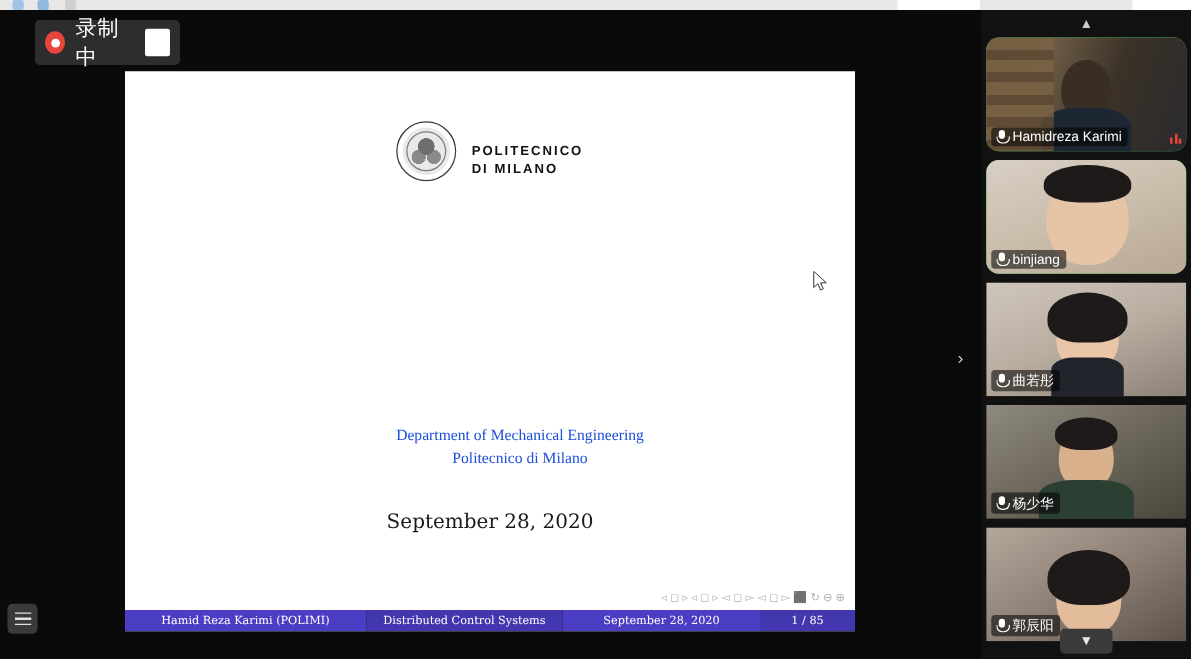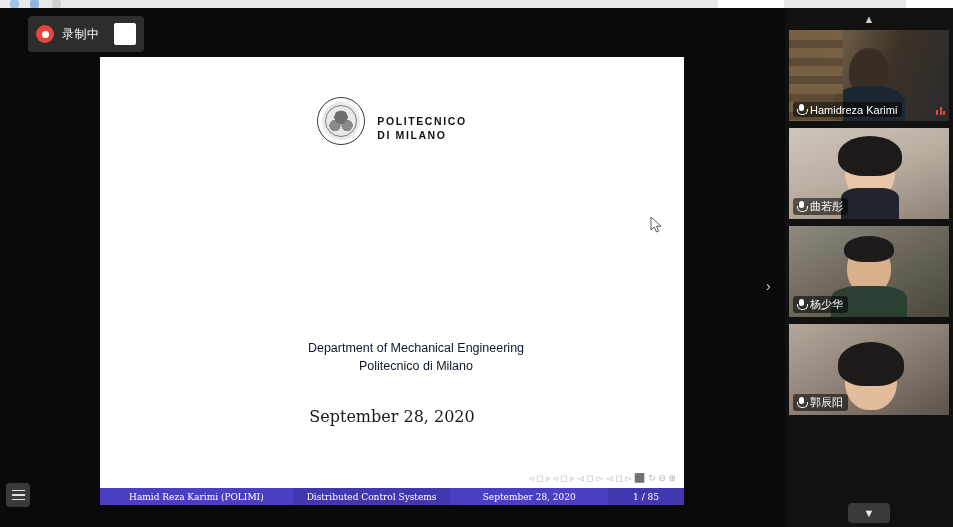--- a/index.html
+++ b/index.html
@@ -54,21 +54,21 @@
   .rec-dot {
     width: 18px; height: 18px; border-radius: 50%;
     background: #e8453c;
     display: flex; align-items: center; justify-content: center;
   }
   .rec-dot::after {
     content: ""; width: 7px; height: 7px; border-radius: 50%;
     background: #fff;
   }
   .rec-text {
-    color: #fff; font-size: 12px; letter-spacing: .5px;
+    color: #fff; font-size: 17px; letter-spacing: .5px;
   }
   .rec-stop {
     width: 22px; height: 22px; background: #fff; border-radius: 2px;
     margin-left: auto;
   }
 
   
   .slide {
     position: absolute;
     top: 49px; left: 100px;
@@ -116,22 +116,22 @@
   .title-box span {
     color: #fff; font-size: 21px; font-family: "DejaVu Serif", serif;
     letter-spacing: .3px;
   }
   .author {
     position: absolute; top: 240px; width: 100%; text-align: center;
     font-size: 17px; color: #1a1a1a; font-family: "DejaVu Serif", serif;
   }
   .affil {
     position: absolute; top: 282px; width: 100%; text-align: center;
-    font-size: 12.5px; color: #0f172a; line-height: 1.45;
-    font-family: Liberation Sans, sans-serif;
+    font-size: 12.5px; color: #1d4ed8; line-height: 1.45;
+    font-family: Liberation Serif, serif;
     padding-left: 48px;
   }
   .affil .mail { font-style: italic; }
   .date {
     position: absolute; top: 350px; width: 100%; text-align: center;
     font-size: 16px; color: #1a1a1a; font-family: "DejaVu Serif", serif;
   }
 
   
   .pdfnav {
@@ -192,21 +192,21 @@
     color: #c9c9c9; font-size: 11px;
     background: #111;
   }
   .tile {
     position: relative;
     width: 160px; height: 91px;
     margin: 0 4px 7px 4px;
     overflow: hidden;
     background: #222;
   }
-  .tile.active { outline: 2px solid #4fd46a; outline-offset: -2px; }
+  .tile.active { outline: 2px solid #4fd46a; outline-offset: -2px; border-radius: 10px; }
   .tile .namebar {
     position: absolute; left: 4px; bottom: 4px;
     display: flex; align-items: center; gap: 4px;
     background: rgba(0,0,0,.55);
     border-radius: 3px;
     padding: 1px 5px 1px 3px;
     max-width: 150px;
   }
   .mic {
     width: 10px; height: 13px; position: relative; flex: none;
@@ -349,20 +349,30 @@
         <span class="mic"></span>
         <span class="nm">Hamidreza Karimi</span>
       </div>
       <div class="vol">
         <i></i>
           <i></i>
           <i></i>
       </div>
     </div>
 
+    <div class="tile active">
+      <div class="vbg v2">
+        <span class="head h2"></span>
+        <span class="hair" style="width:70px;height:30px;left:46px;top:4px;"></span>
+      </div>
+      <div class="namebar">
+        <span class="mic"></span>
+        <span class="nm">binjiang</span>
+      </div>
+    </div>
 
     <div class="tile">
       <div class="vbg v3">
         <span class="head h3"></span>
         <span class="hair" style="width:64px;height:40px;left:49px;top:8px;"></span>
         <span class="h3b"></span>
       </div>
       <div class="namebar">
         <span class="mic"></span>
         <span class="nm">曲若彤</span>

